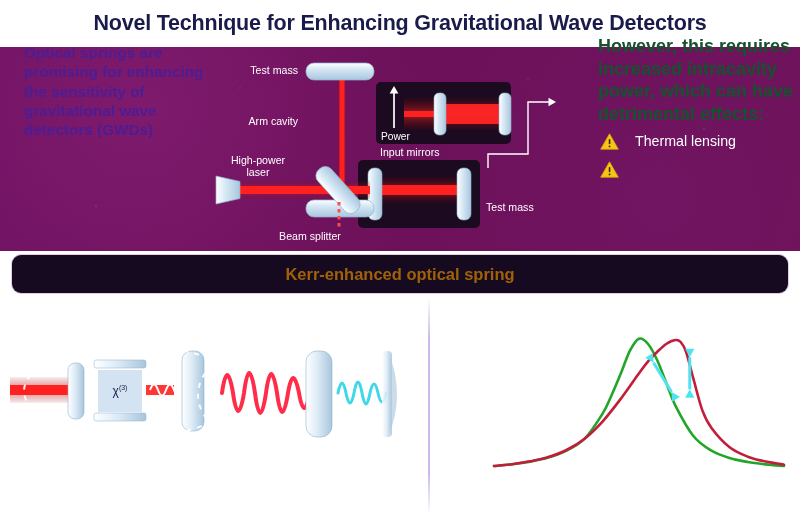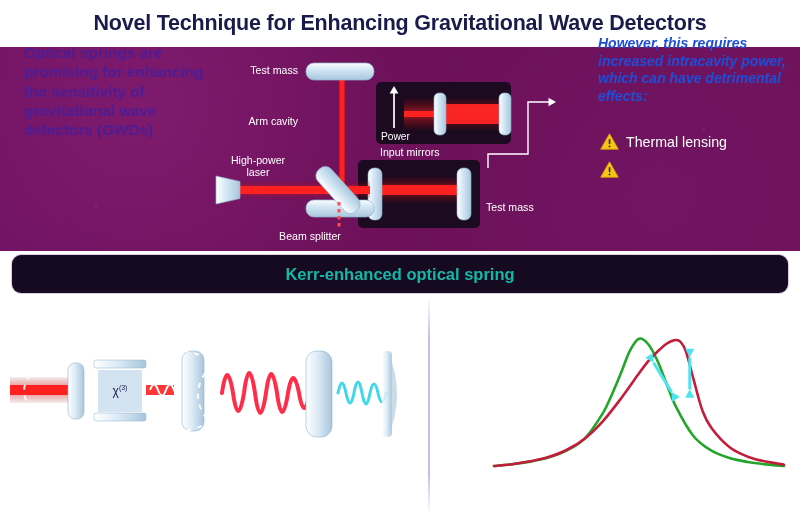--- a/index.html
+++ b/index.html
@@ -41,39 +41,39 @@
     pointer-events:none;
   }
 
   .lead-text {
     position:absolute; left:24px; top:43px; width:180px;
     color:#4c1d95; font-size:15.3px; font-weight:bold; line-height:1.26;
   }
 
   .right-text {
     position:absolute; left:598px; top:35px; width:196px;
-    color:#1d4ed8; font-size:14px; font-weight:bold; line-height:1.26;font-style:italic;
+    color:#14532d; font-size:18px; font-weight:bold; line-height:1.26;
   }
   .effects { position:absolute; left:600px; top:133px; width:200px; }
-  .effect-row { display:flex; align-items:center; gap:7px; margin-bottom:11px; }
+  .effect-row { display:flex; align-items:flex-start; gap:16px; margin-bottom:11px; }
   .warn-ico { width:19px; height:17px; position:relative; flex:0 0 19px; }
   .warn-ico svg { display:block; }
   .effect-label { color:#ffffff; font-size:14.2px; font-weight:normal; white-space:nowrap; }
 
   
   .ifo { position:absolute; left:198px; top:50px; width:400px; height:200px; }
 
   
   .banner {
     position:absolute; left:12px; top:255px; width:776px; height:38px;
     background:#150a20; border-radius:9px;
     display:flex; align-items:center; justify-content:center;
     box-shadow:0 0 0 1px rgba(120,60,150,0.25);
   }
-  .banner .banner-text { color:#14b8a6; font-size:16.5px; font-weight:bold; }
+  .banner .banner-text { color:#a16207; font-size:16.5px; font-weight:bold; }
 
   
   .bottom-panel {
     position:absolute; left:0; top:250px; width:800px; height:280px;
     background:#2b1a55;
     background-image:
       radial-gradient(ellipse at 20% 70%, rgba(70,45,120,0.6) 0%, rgba(70,45,120,0) 55%),
       radial-gradient(ellipse at 78% 35%, rgba(45,30,95,0.7) 0%, rgba(45,30,95,0) 55%),
       linear-gradient(160deg,#2e1b56 0%,#261552 50%,#2a1a58 100%);
     z-index:-1;

